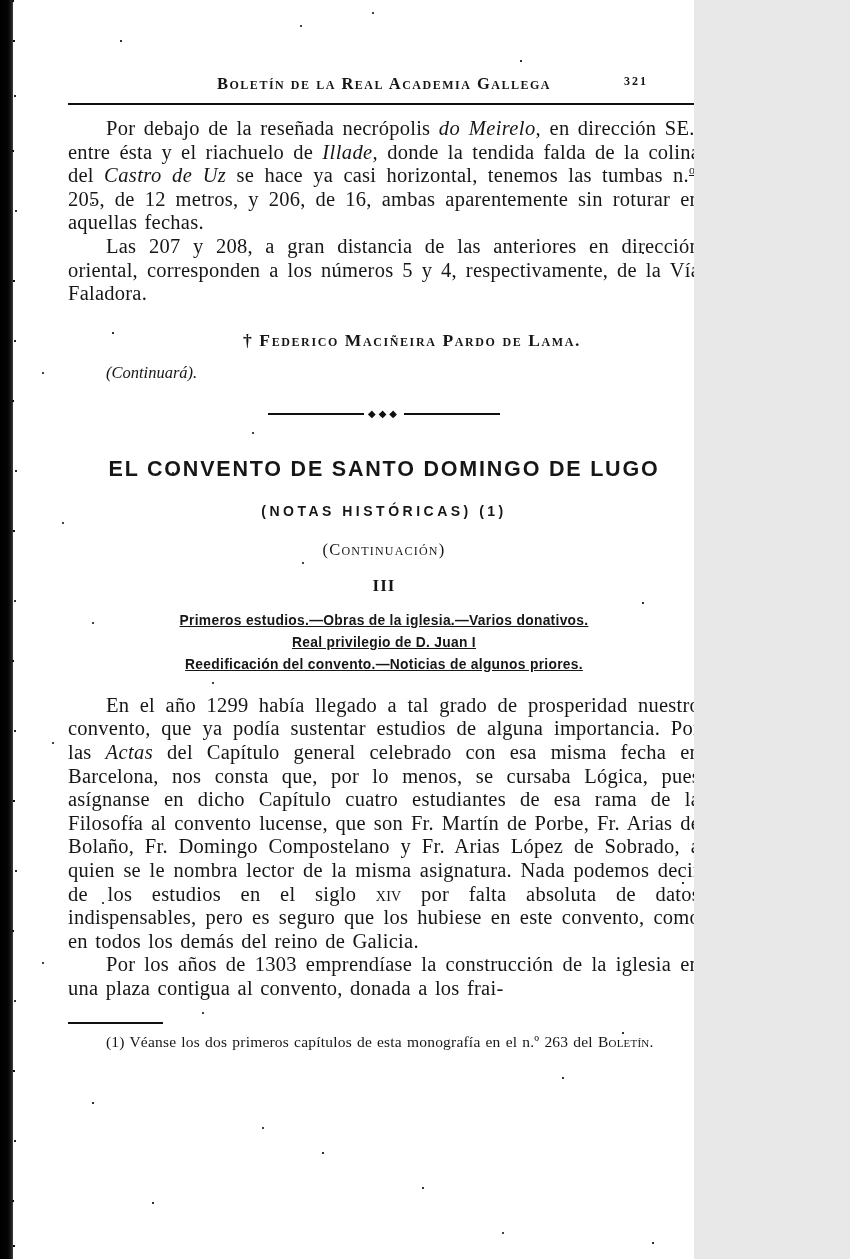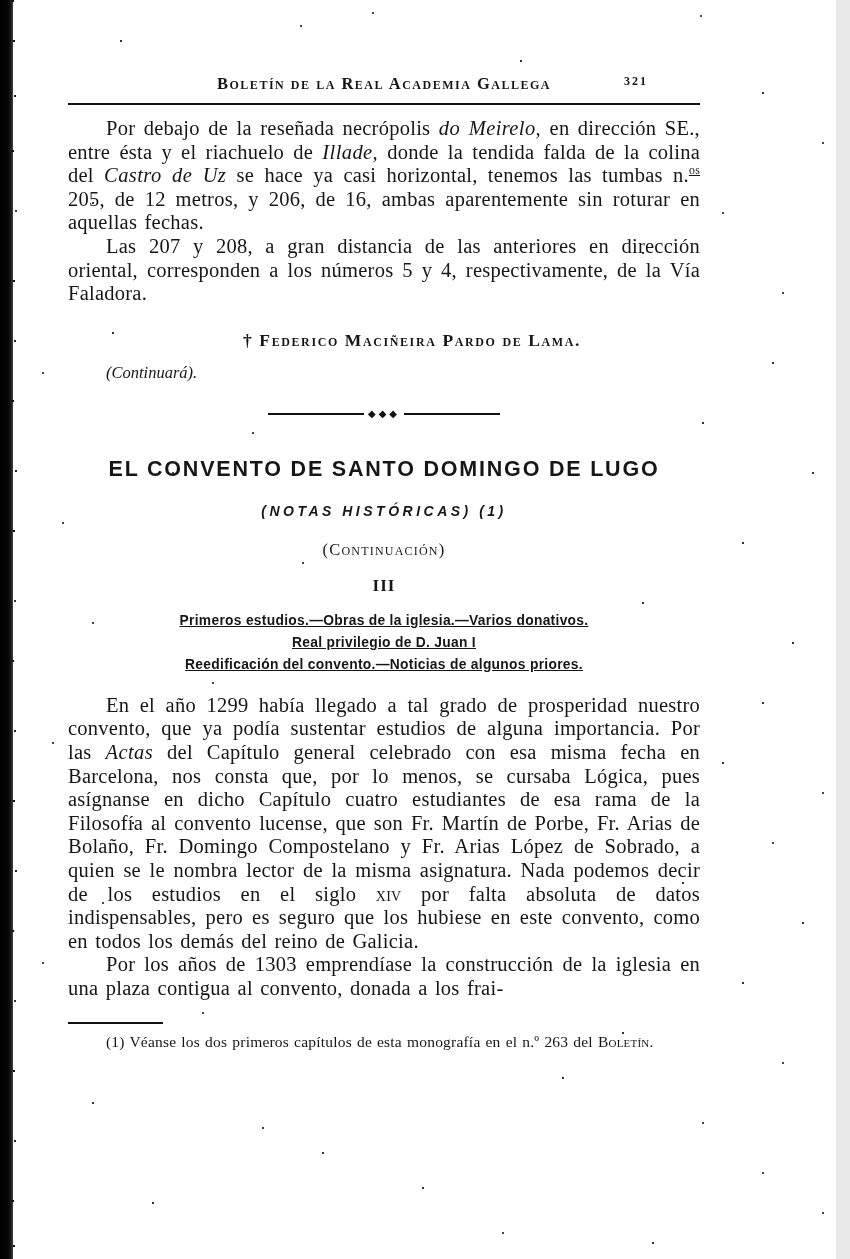--- a/index.html
+++ b/index.html
@@ -1,18 +1,18 @@
 <!DOCTYPE html>
 <html><head>
 <meta charset="utf-8">
 <style>
   html,body{margin:0;padding:0;background:#e8e8e8;}
   .page{
     position:relative;
-    width:836px;height:1259px;
+    width:694px;height:1259px;
     background:#ffffff;
     overflow:hidden;
     color:#161616;
     font-family:"Liberation Serif","DejaVu Serif",serif;
   }
   
   .binding-strip{
     position:absolute;left:0;top:0;bottom:0;width:13px;
     background:linear-gradient(to right,#000 0,#050505 8px,#1a1a1a 11px,#444 13px);
   }
@@ -75,21 +75,21 @@
   }
 
   .art-title{
     margin-top:40px;text-align:center;
     font-family:"Liberation Sans","DejaVu Sans",sans-serif;
     font-weight:bold;font-size:21.5px;letter-spacing:1.8px;
   }
   .art-sub{
     margin-top:21px;text-align:center;
     font-family:"Liberation Sans","DejaVu Sans",sans-serif;
-    font-weight:bold;font-size:14px;letter-spacing:3.5px;font-style:italic;
+    font-weight:bold;font-size:14px;letter-spacing:3.5px;
   }
   .art-cont{
     margin-top:21px;text-align:center;
     font-variant:small-caps;font-size:16.5px;letter-spacing:1.2px;
   }
   .chapter{
     margin-top:16px;text-align:center;
     font-weight:bold;font-size:17px;letter-spacing:1px;
   }
   .summary{

